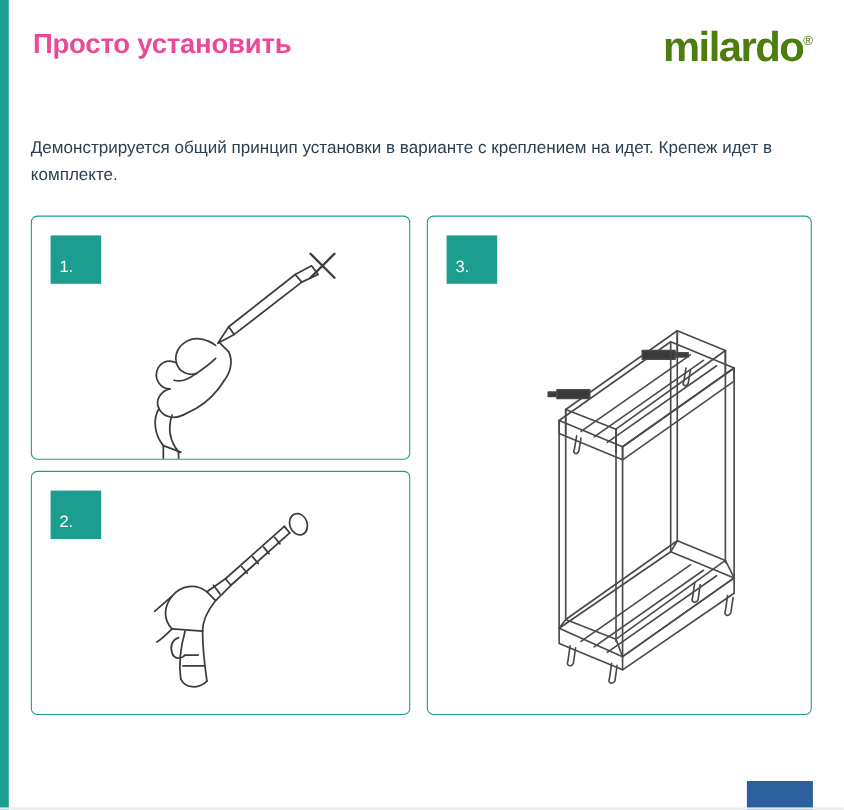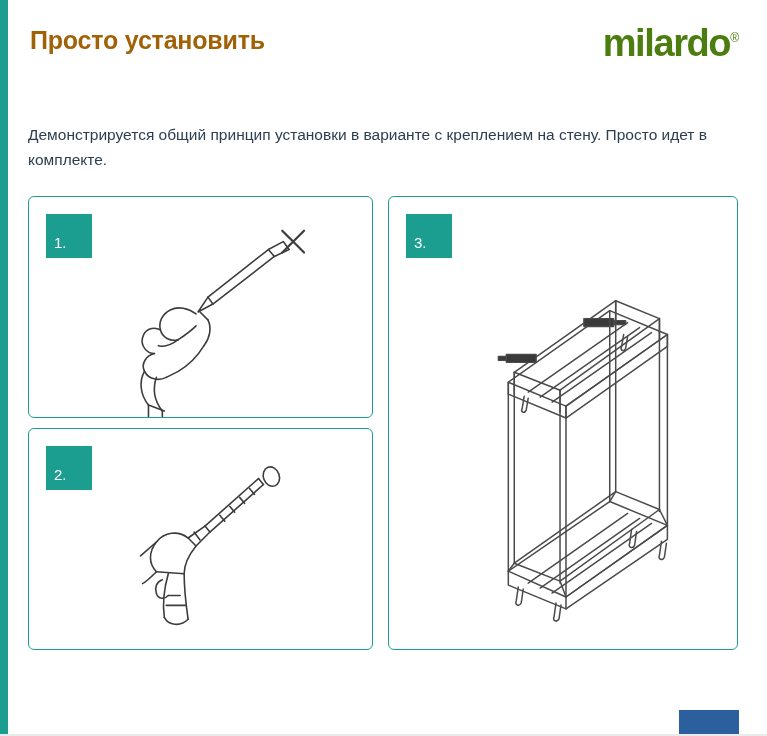--- a/index.html
+++ b/index.html
@@ -28,21 +28,21 @@
     width: 8px;
     height: 736px;
     background: #1b9e8f;
   }
   .title {
     position: absolute;
     left: 30px;
     top: 26px;
     font-size: 25px;
     font-weight: bold;
-    color: #a16207;
+    color: #ec4899;
     letter-spacing: -0.2px;
   }
   .logo {
     position: absolute;
     right: 28px;
     top: 22px;
     font-size: 38px;
     font-weight: bold;
     color: #4d7c0f;
     letter-spacing: -1.4px;
@@ -119,21 +119,21 @@
 <div class="page">
 
   <div class="left-accent"></div>
 
   <div class="title">Просто установить</div>
 
   <div class="logo">
     <span>milardo</span><span class="reg">®</span>
   </div>
 
-  <div class="intro">Демонстрируется общий принцип установки в варианте с креплением на стену. Просто идет в комплекте.</div>
+  <div class="intro">Демонстрируется общий принцип установки в варианте с креплением на идет. Крепеж идет в комплекте.</div>
 
   <div class="panel panel-1">
     <div class="step-badge">1.</div>
     <svg class="art" viewBox="0 0 345 222">
       <g fill="none" stroke="#3c3c3c" stroke-width="1.6" stroke-linecap="round" stroke-linejoin="round">
 
         <path d="M255 34 L277 56 M277 34 L255 56" stroke-width="2.2"></path>
 
         <path d="M247 60 L185 108"></path>
         <path d="M241 53 L180 101"></path>

